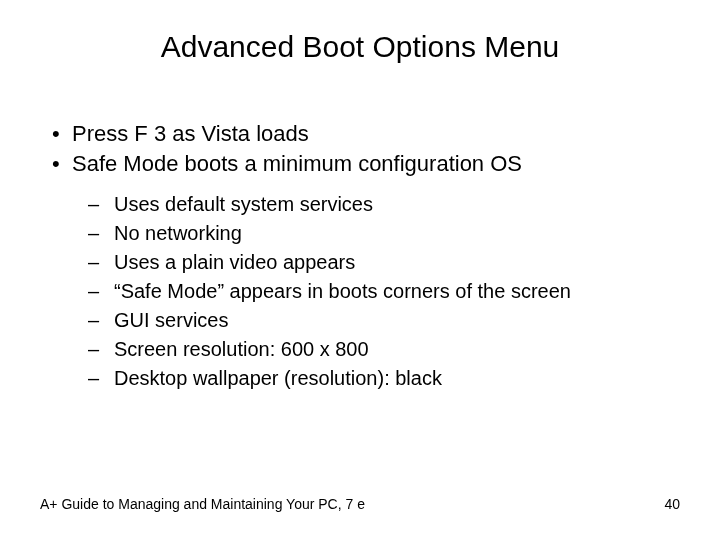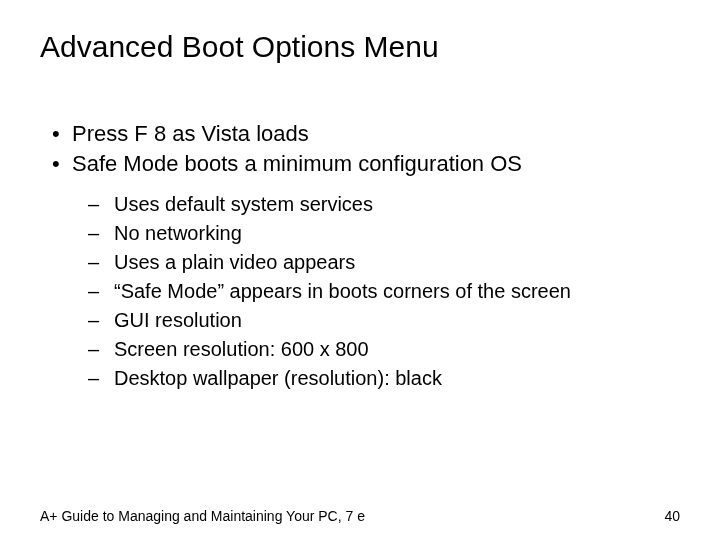--- a/index.html
+++ b/index.html
@@ -17,21 +17,21 @@
     }
     .slide {
       width: 100%;
       height: 100%;
       padding: 20px 40px 0 40px;
       position: relative;
     }
     .title {
       font-size: 30px;
       font-weight: normal;
-      text-align: left;
+      text-align: center;
       margin-top: 10px;
       margin-bottom: 55px;
     }
     .bullet-list {
       list-style: none;
       padding-left: 8px;
     }
     .bullet-item {
       font-size: 22px;
       line-height: 1.35;
@@ -63,38 +63,38 @@
       display: inline-block;
       width: 26px;
       flex-shrink: 0;
       text-align: left;
     }
     .sub-text {
       flex: 1;
     }
     .footer {
       position: absolute;
-      bottom: 16px;
+      bottom: 28px;
       left: 40px;
       right: 40px;
       display: flex;
       justify-content: space-between;
       font-size: 14px;
     }
   </style>
 </head>
 <body>
 
 <div class="slide">
   <h1 class="title">Advanced Boot Options Menu</h1>
 
   <ul class="bullet-list">
     <li class="bullet-item">
       <span class="bullet-marker">•</span>
-      <span class="bullet-text">Press F 8 as Vista loads</span>
+      <span class="bullet-text">Press F 3 as Vista loads</span>
     </li>
     <li class="bullet-item">
       <span class="bullet-marker">•</span>
       <span class="bullet-text">Safe Mode boots a minimum configuration OS</span>
     </li>
   </ul>
 
   <ul class="sub-list">
     <li class="sub-item">
       <span class="sub-marker">–</span>
@@ -107,21 +107,21 @@
     <li class="sub-item">
       <span class="sub-marker">–</span>
       <span class="sub-text">Uses a plain video appears</span>
     </li>
     <li class="sub-item">
       <span class="sub-marker">–</span>
       <span class="sub-text">“Safe Mode” appears in boots corners of the screen</span>
     </li>
     <li class="sub-item">
       <span class="sub-marker">–</span>
-      <span class="sub-text">GUI resolution</span>
+      <span class="sub-text">GUI services</span>
     </li>
     <li class="sub-item">
       <span class="sub-marker">–</span>
       <span class="sub-text">Screen resolution: 600 x 800</span>
     </li>
     <li class="sub-item">
       <span class="sub-marker">–</span>
       <span class="sub-text">Desktop wallpaper (resolution): black</span>
     </li>
   </ul>

